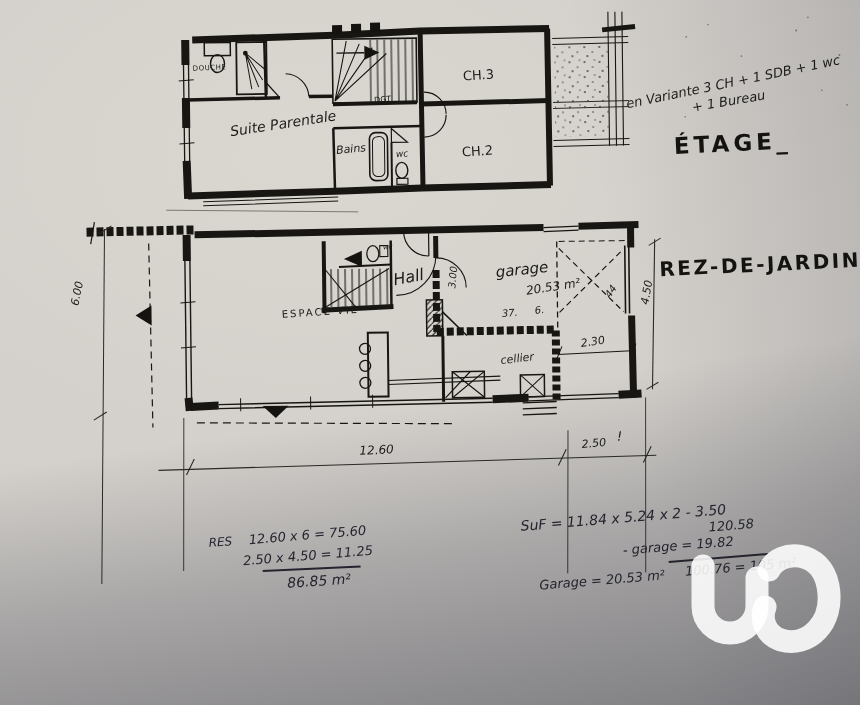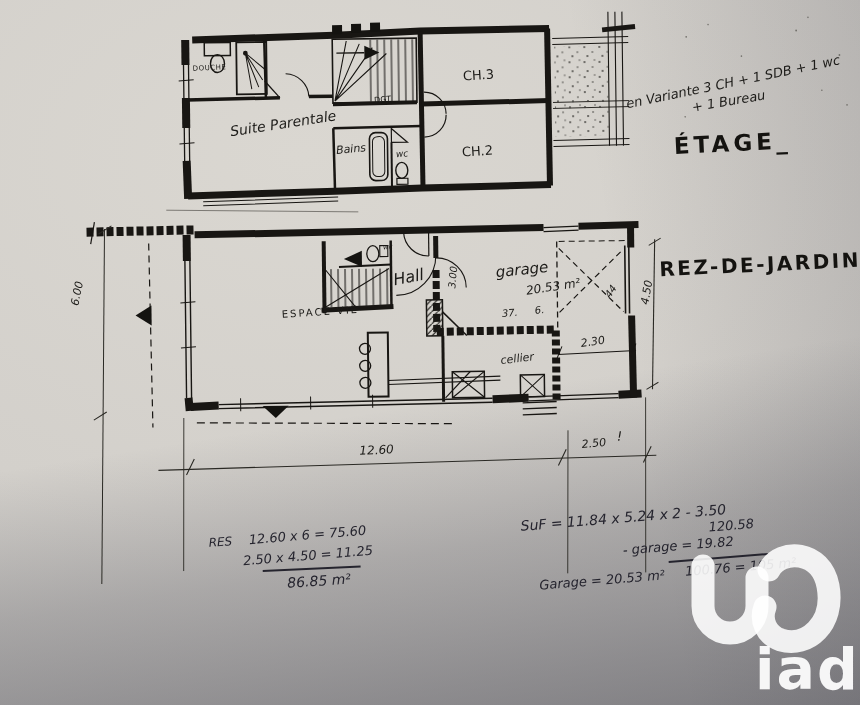--- a/index.html
+++ b/index.html
@@ -247,15 +247,14 @@
   <div class="lbl calc" style="left:536px;top:580px;font-size:13px;transform:rotate(-4deg);">Garage = 20.53 m²</div>
  </div>
 
  <div id="wm">
    <svg width="205" height="165" viewBox="0 0 205 165">
      <g stroke="rgba(255,255,255,0.88)" stroke-width="23" fill="none" stroke-linecap="round" stroke-linejoin="round">
        <path d="M48,26 L48,66 A27,27 0 0 0 102,66 L102,38"></path>
        <path d="M114,30 C126,8 166,10 173,46 C180,84 152,108 126,100 C111,95 105,80 110,67"></path>
      </g>
    </svg>
-   <div class="brand">iad</div>
  </div>
 </div>
 
 </body></html>

